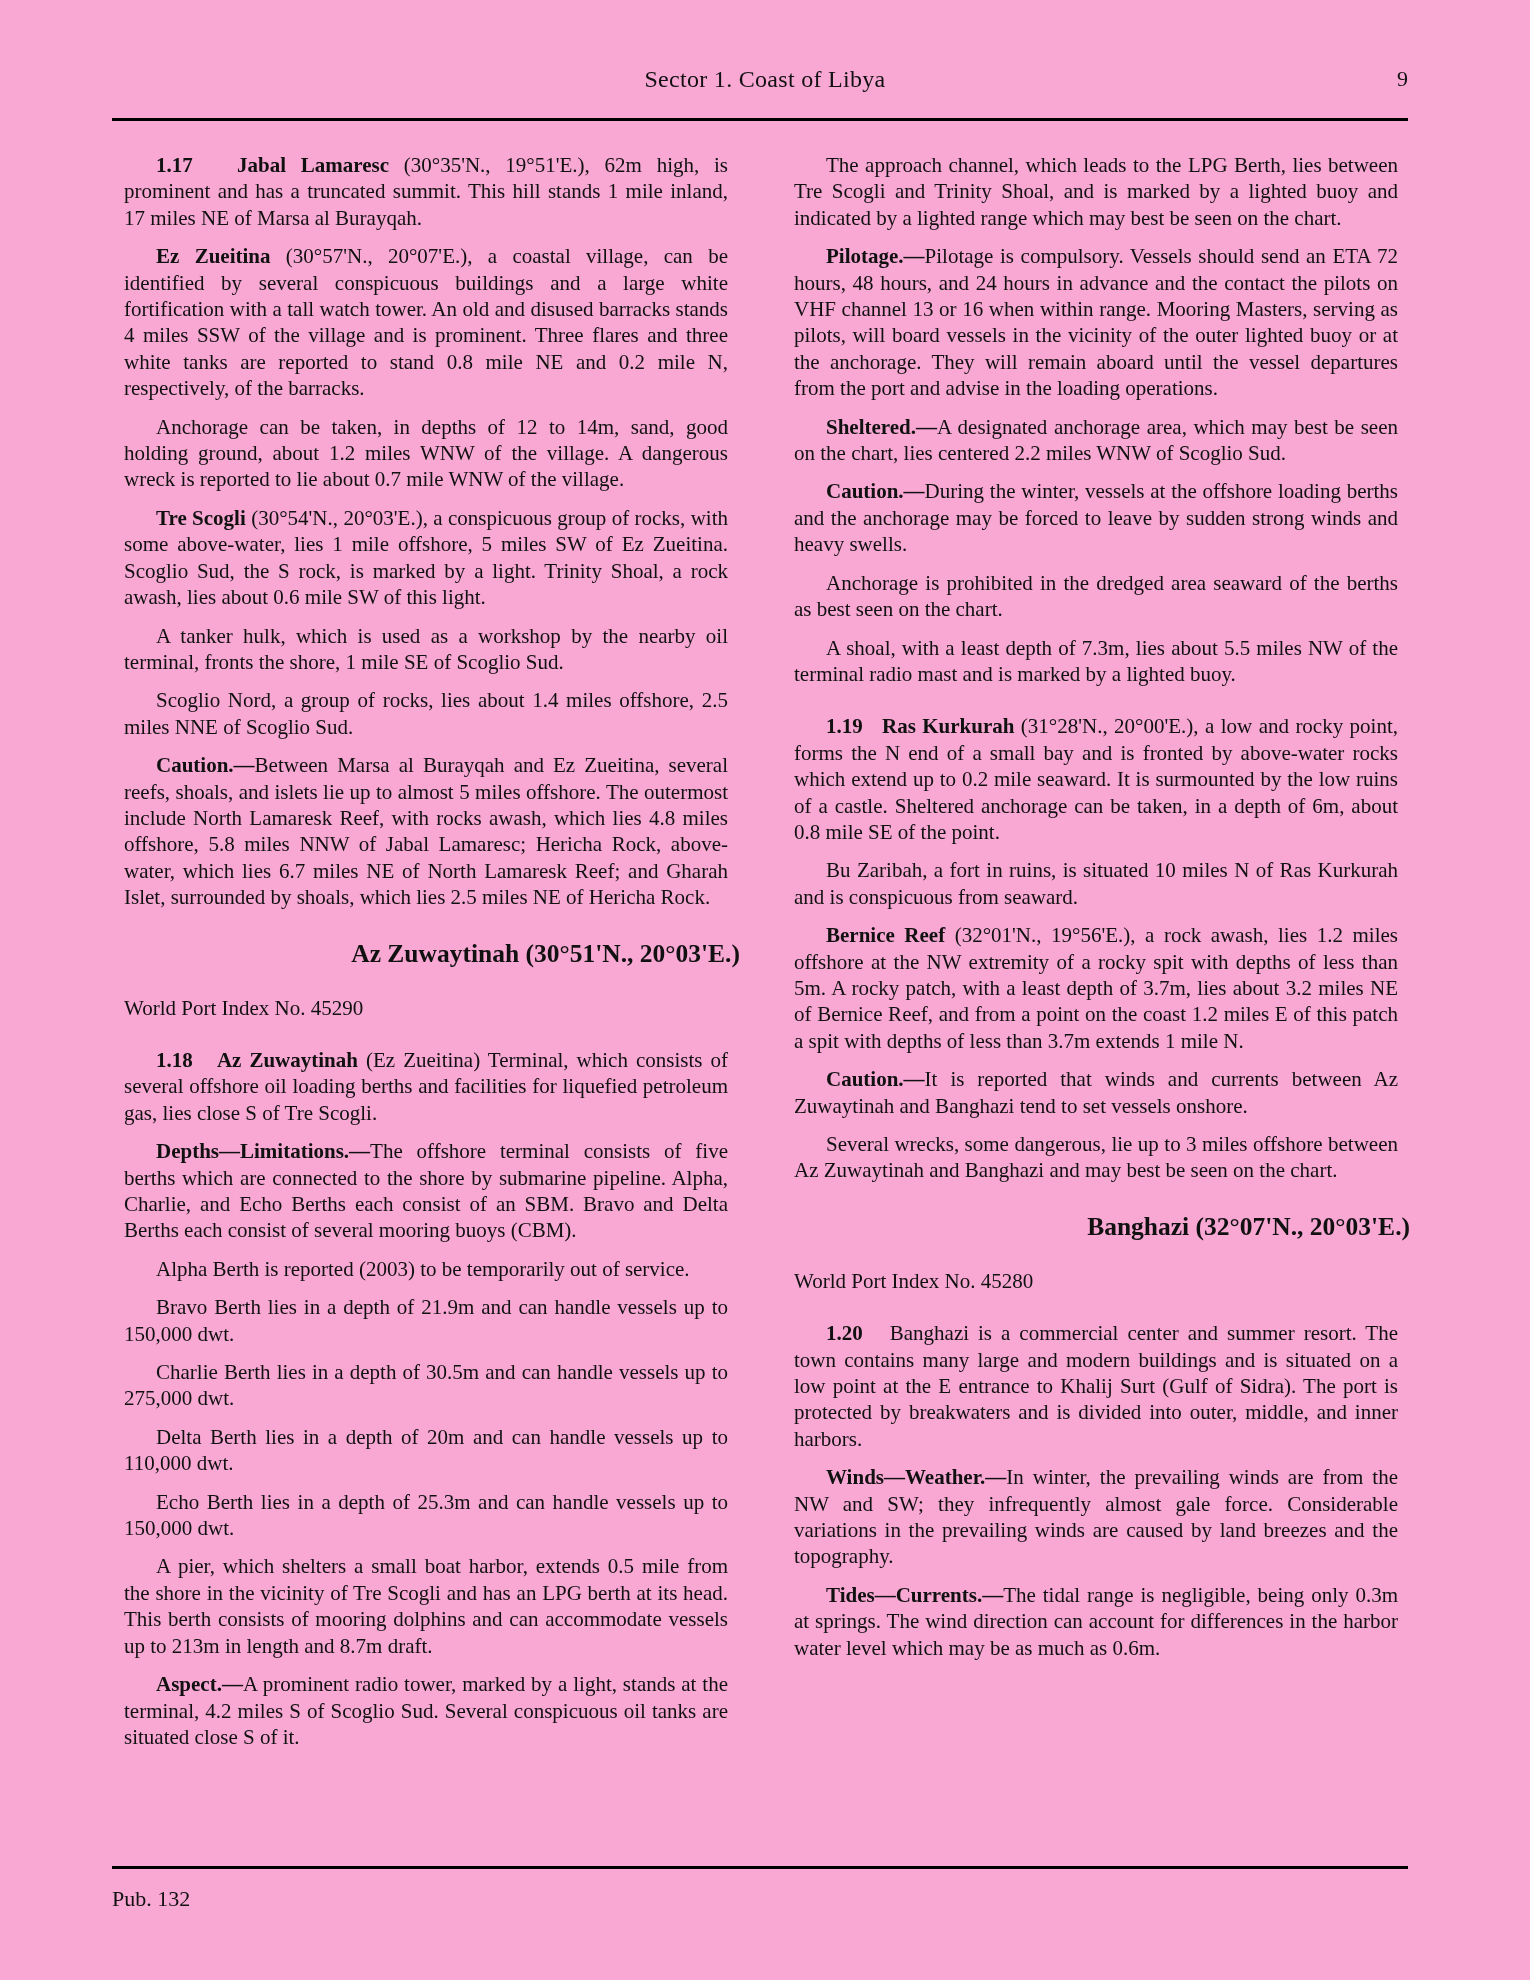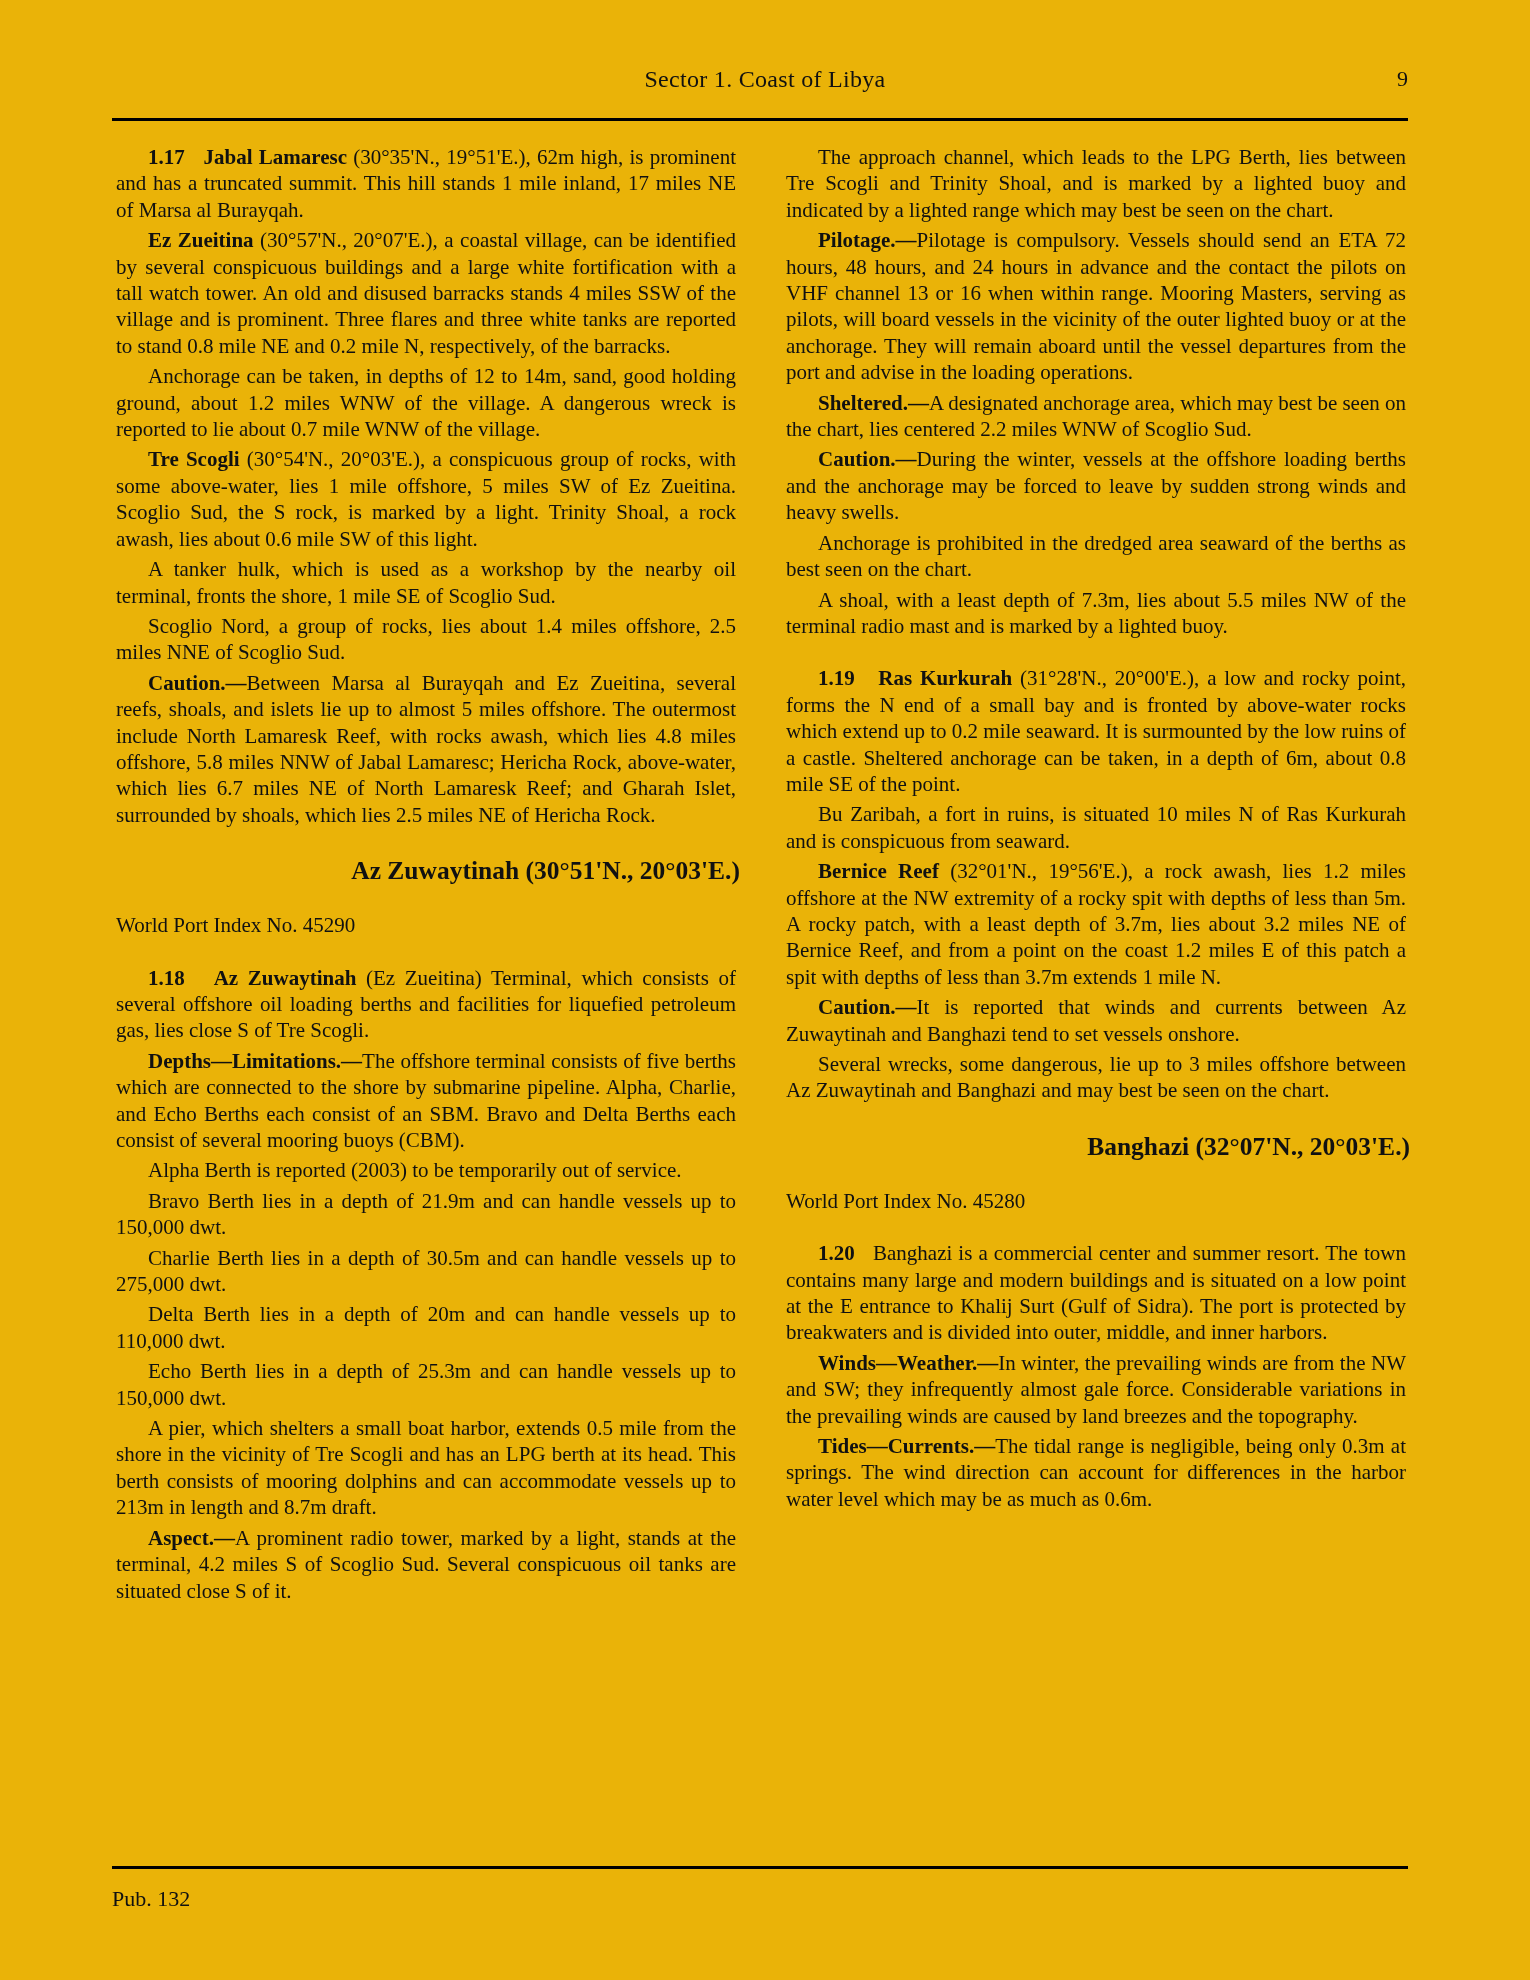--- a/index.html
+++ b/index.html
@@ -1,20 +1,20 @@
 <!DOCTYPE html>
 <html><head>
 <meta charset="utf-8">
 <style>
   html, body { margin: 0; padding: 0; background: #ffffff; }
   .page {
     position: relative;
     width: 1530px;
     height: 1980px;
-    background: #eab308;
+    background: #f9a8d4;
     font-family: "Liberation Serif", serif;
     color: #111111;
     overflow: hidden;
   }
   .doc-title {
     position: absolute;
     top: 66px;
     left: 0;
     width: 100%;
     text-align: center;
@@ -43,21 +43,21 @@
     width: 1298px;
     display: flex;
     gap: 42px;
   }
   .col {
     width: 628px;
     font-size: 21px;
     line-height: 26.4px;
     text-align: justify;
   }
-  .para { margin: 4px; text-indent: 32px; }
+  .para { margin: 12px; text-indent: 32px; }
   .para.no-indent { text-indent: 0; font-family: Liberation Serif, serif; }
   .para.gap-before { margin-top: 26px; }
   .para.gap-after { margin-bottom: 26px; }
   .heading {
     margin: 27px 0 26px 0;
     font-size: 25.5px;
     font-weight: bold;
     line-height: 31px;
     text-align: right;
     text-indent: 0;

